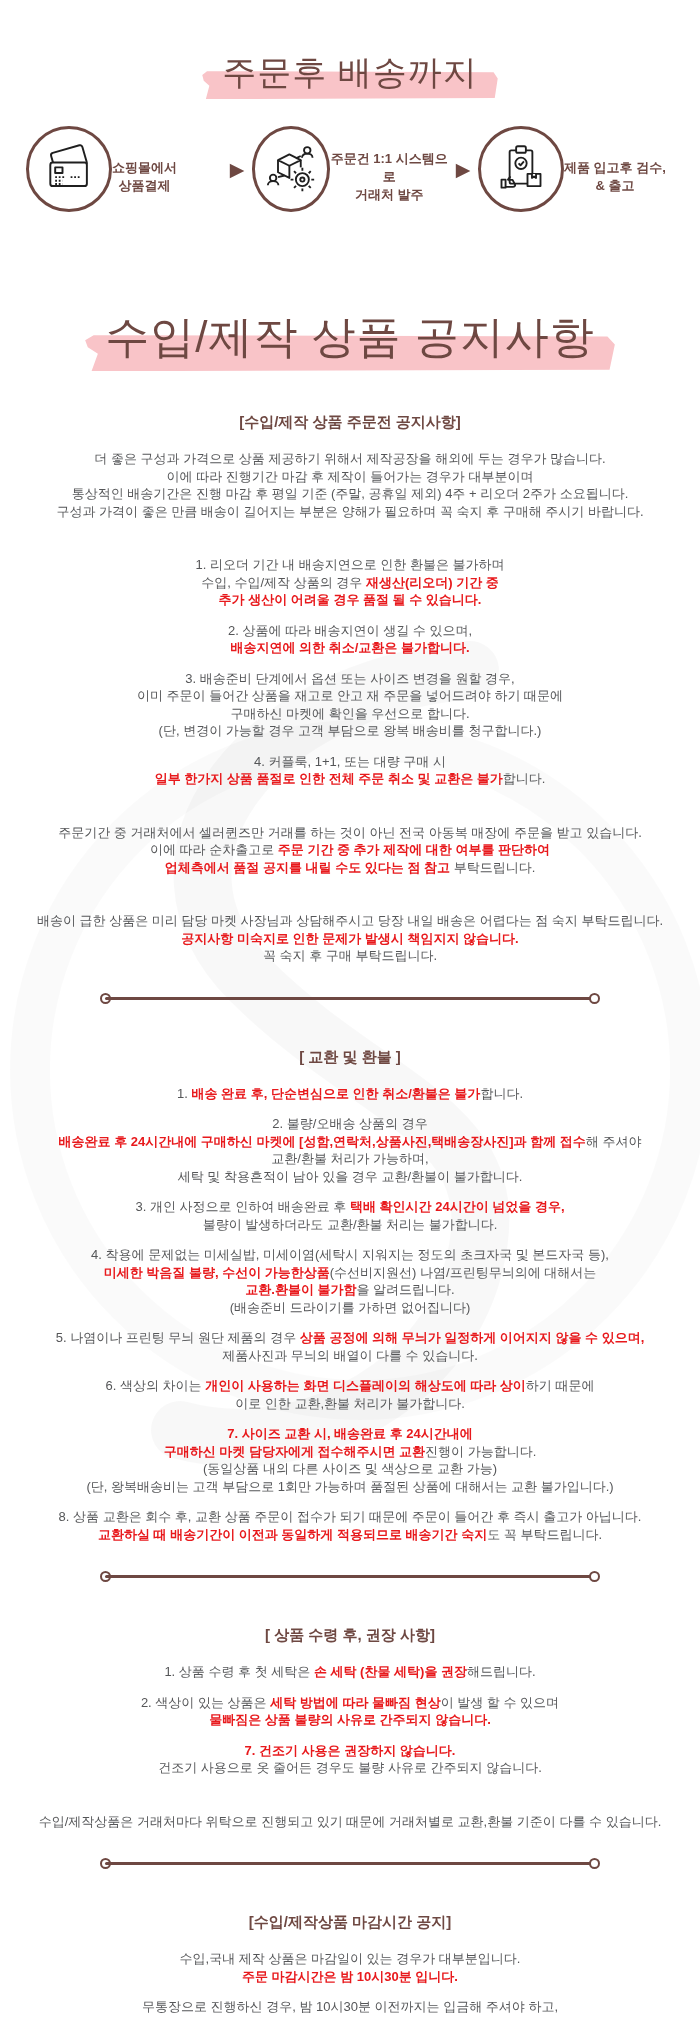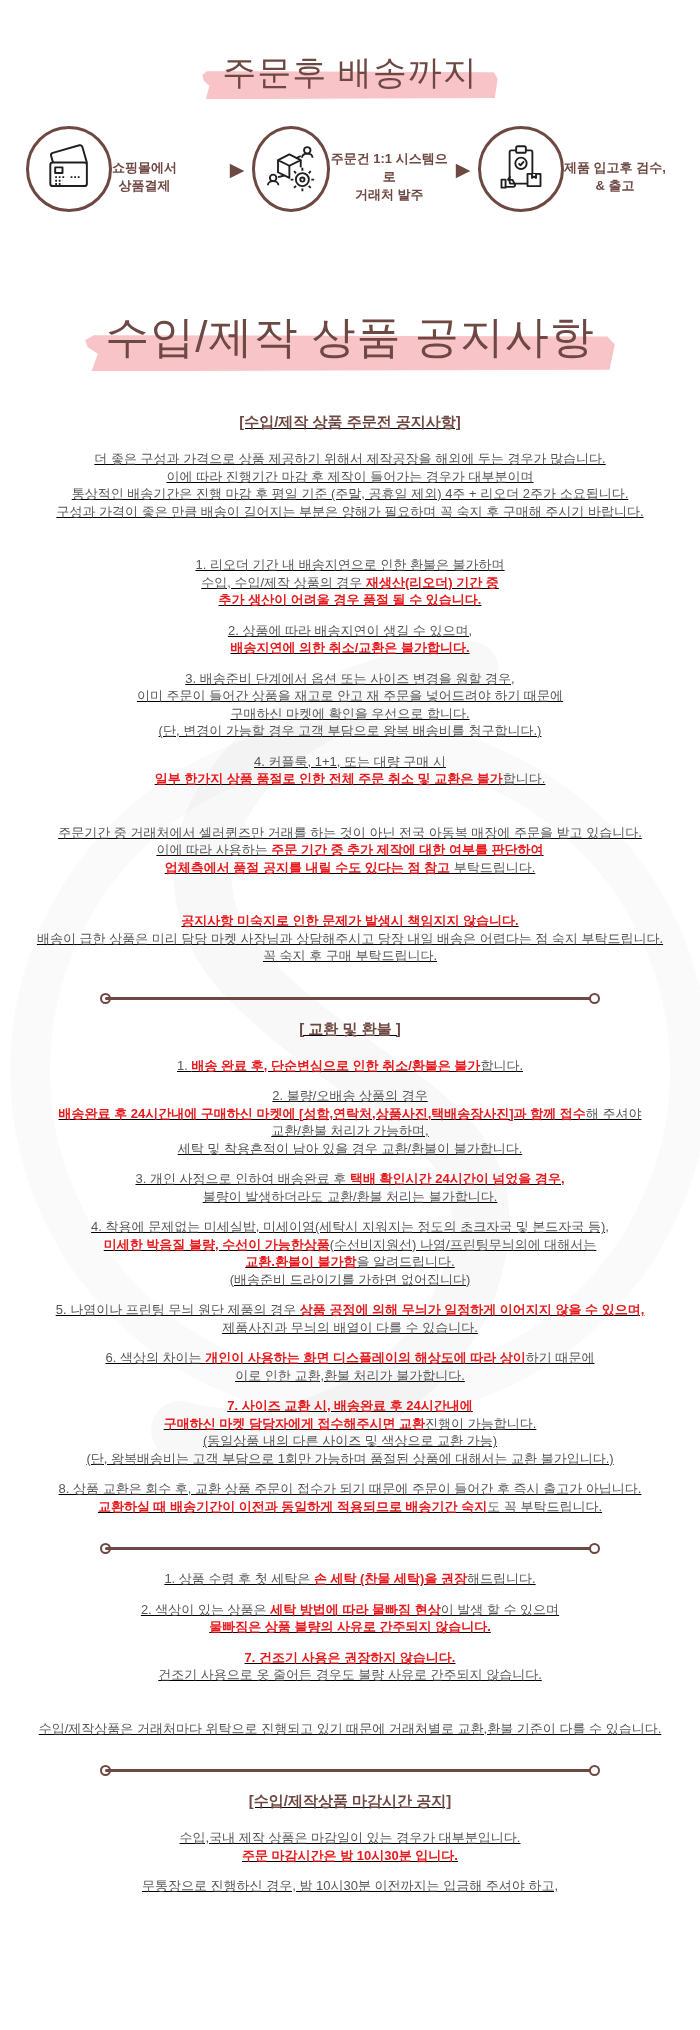--- a/index.html
+++ b/index.html
@@ -47,21 +47,21 @@
     margin-top:16px;color:var(--brown);font-size:13px;font-weight:600;
     line-height:18px;white-space:pre-line;
   }
   .proc-arrow{
     width:30px;height:86px;display:flex;align-items:center;justify-content:center;
     color:var(--brown);font-size:19px;
   }
 
   
   .sections{margin-top:46px;}
-  .notice-section{margin-top:16px;text-decoration:underline;}
+  .notice-section{margin-top:44px;}
   .sec-header{font-size:15px;font-weight:bold;color:var(--brown);margin-bottom:18px;}
   .block + .block{margin-top:13px;text-align:center;}
   .sec-header + .block{margin-top:0;}
   .block.gap-lg{margin-top:36px;}
   .line{
     font-size:13px;line-height:17.5px;color:var(--body_text);white-space:nowrap;
   }
   .line .red{color:var(--red);font-weight:bold;}
 
   
@@ -194,26 +194,26 @@
           <div class="line"><span>이미 주문이 들어간 상품을 재고로 안고 재 주문을 넣어드려야 하기 때문에</span></div>
           <div class="line"><span>구매하신 마켓에 확인을 우선으로 합니다.</span></div>
           <div class="line"><span>(단, 변경이 가능할 경우 고객 부담으로 왕복 배송비를 청구합니다.)</span></div>
         </div>
         <div class="block">
           <div class="line"><span>4. 커플룩, 1+1, 또는 대량 구매 시</span></div>
           <div class="line"><span class="red">일부 한가지 상품 품절로 인한 전체 주문 취소 및 교환은 불가</span><span>합니다.</span></div>
         </div>
         <div class="block gap-lg">
           <div class="line"><span>주문기간 중 거래처에서 셀러퀸즈만 거래를 하는 것이 아닌 전국 아동복 매장에 주문을 받고 있습니다.</span></div>
-          <div class="line"><span>이에 따라 사용하는 </span><span class="red">주문 기간 중 추가 제작에 대한 여부를 판단하여</span></div>
+          <div class="line"><span>이에 따라 순차출고로 </span><span class="red">주문 기간 중 추가 제작에 대한 여부를 판단하여</span></div>
           <div class="line"><span class="red">업체측에서 품절 공지를 내릴 수도 있다는 점 참고</span><span> 부탁드립니다.</span></div>
         </div>
         <div class="block gap-lg">
+          <div class="line"><span>배송이 급한 상품은 미리 담당 마켓 사장님과 상담해주시고 당장 내일 배송은 어렵다는 점 숙지 부탁드립니다.</span></div>
           <div class="line"><span class="red">공지사항 미숙지로 인한 문제가 발생시 책임지지 않습니다.</span></div>
-          <div class="line"><span>배송이 급한 상품은 미리 담당 마켓 사장님과 상담해주시고 당장 내일 배송은 어렵다는 점 숙지 부탁드립니다.</span></div>
           <div class="line"><span>꼭 숙지 후 구매 부탁드립니다.</span></div>
         </div>
       </section>
       <div class="divider">
         <span class="dot left"></span>
         <span class="rule"></span>
         <span class="dot right"></span>
       </div>
       <section class="notice-section">
         <div class="sec-header">[ 교환 및 환불 ]</div>
@@ -254,20 +254,21 @@
           <div class="line"><span>8. 상품 교환은 회수 후, 교환 상품 주문이 접수가 되기 때문에 주문이 들어간 후 즉시 출고가 아닙니다.</span></div>
           <div class="line"><span class="red">교환하실 때 배송기간이 이전과 동일하게 적용되므로 배송기간 숙지</span><span>도 꼭 부탁드립니다.</span></div>
         </div>
       </section>
       <div class="divider">
         <span class="dot left"></span>
         <span class="rule"></span>
         <span class="dot right"></span>
       </div>
       <section class="notice-section">
+        <div class="sec-header">[ 상품 수령 후, 권장 사항]</div>
         <div class="block">
           <div class="line"><span>1. 상품 수령 후 첫 세탁은 </span><span class="red">손 세탁 (찬물 세탁)을 권장</span><span>해드립니다.</span></div>
         </div>
         <div class="block">
           <div class="line"><span>2. 색상이 있는 상품은 </span><span class="red">세탁 방법에 따라 물빠짐 현상</span><span>이 발생 할 수 있으며</span></div>
           <div class="line"><span class="red">물빠짐은 상품 불량의 사유로 간주되지 않습니다.</span></div>
         </div>
         <div class="block">
           <div class="line"><span class="red">7. 건조기 사용은 권장하지 않습니다.</span></div>
           <div class="line"><span>건조기 사용으로 옷 줄어든 경우도 불량 사유로 간주되지 않습니다.</span></div>

